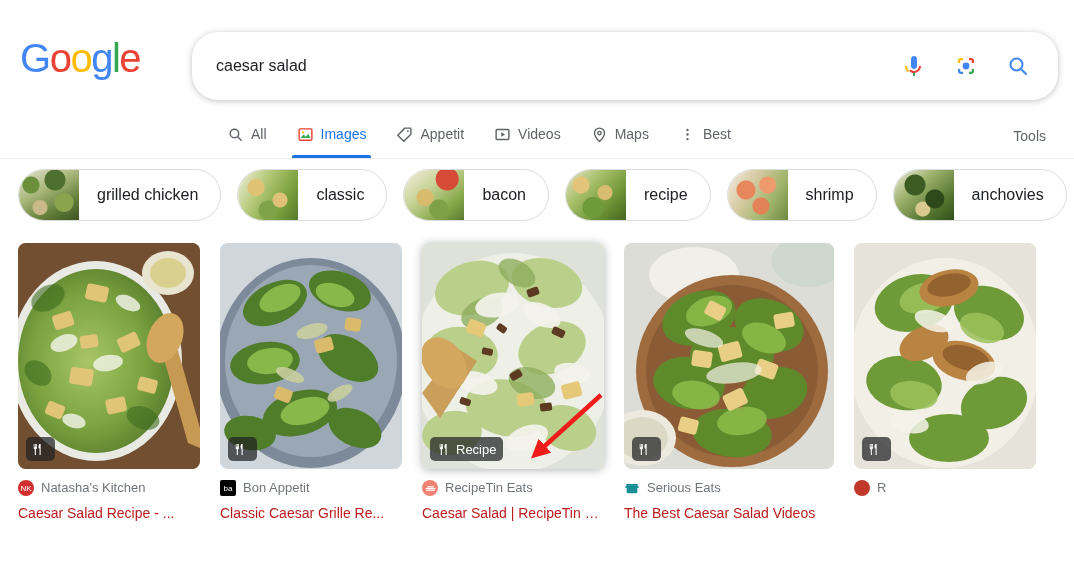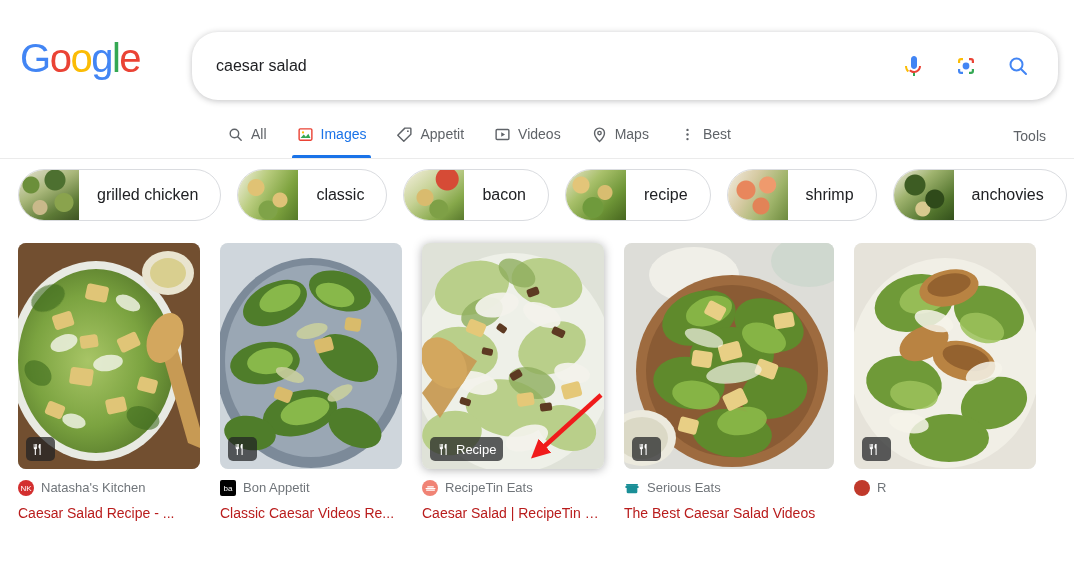--- a/index.html
+++ b/index.html
@@ -490,21 +490,21 @@
           <path fill="#fff" d="M5 2v7a2.5 2.5 0 0 0 2 2.45V22h2V11.45A2.5 2.5 0 0 0 11 9V2H9.6v6H8.7V2H7.3v6h-.9V2z"></path>
           <path fill="#fff" d="M15.5 2c-1.4 1.4-1.9 3.8-1.5 6.2.2 1.2.9 2 1.8 2.2V22h2V2z"></path>
         </svg>
         <span></span>
       </div>
     </div>
     <div class="srcline">
       <div class="favicon square" style="background:#000000">ba</div>
       <div class="srcname">Bon Appetit</div>
     </div>
-    <div class="title">Classic Caesar Videos Re...</div>
+    <div class="title">Classic Caesar Grille Re...</div>
   </div>
 
   <div class="card hovered">
     <div class="thumbwrap">
       <svg class="thumb" viewBox="0 0 182 226" preserveAspectRatio="none">
         <rect width="182" height="226" fill="#dfe2d8"></rect>
         <ellipse cx="91" cy="120" rx="100" ry="110" fill="#eef0e8"></ellipse>
         <g fill="#b9cf8a">
           <ellipse cx="50" cy="45" rx="38" ry="26" transform="rotate(-18 50 45)"></ellipse>
           <ellipse cx="125" cy="40" rx="36" ry="24" transform="rotate(15 125 40)"></ellipse>

